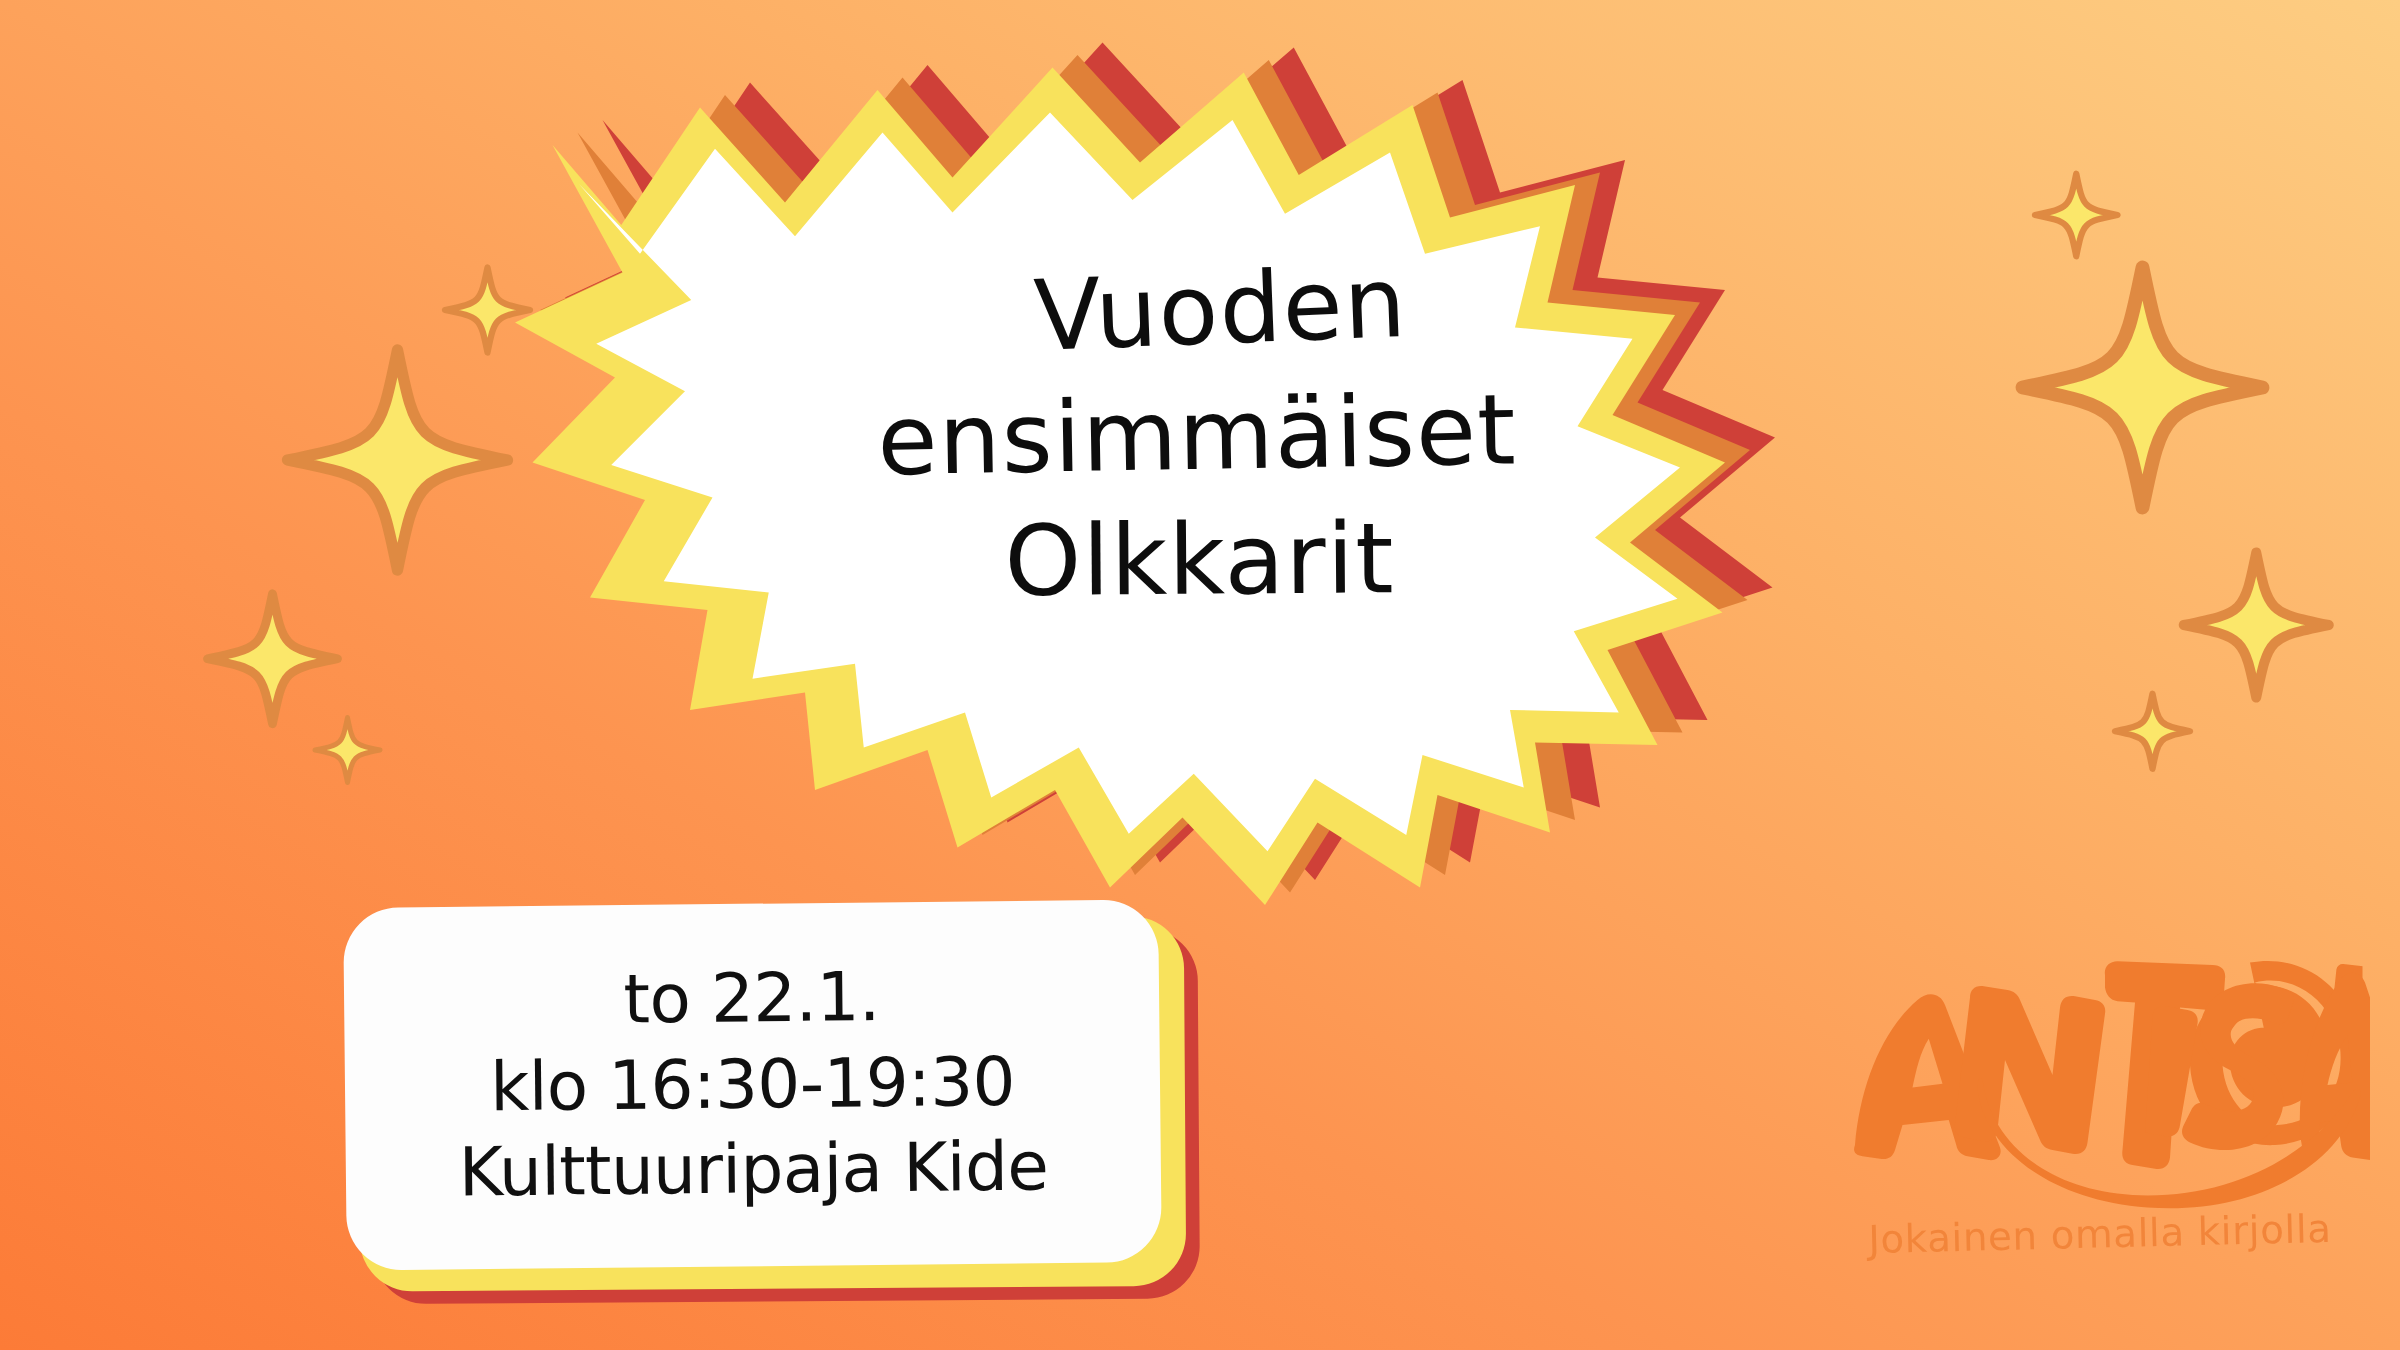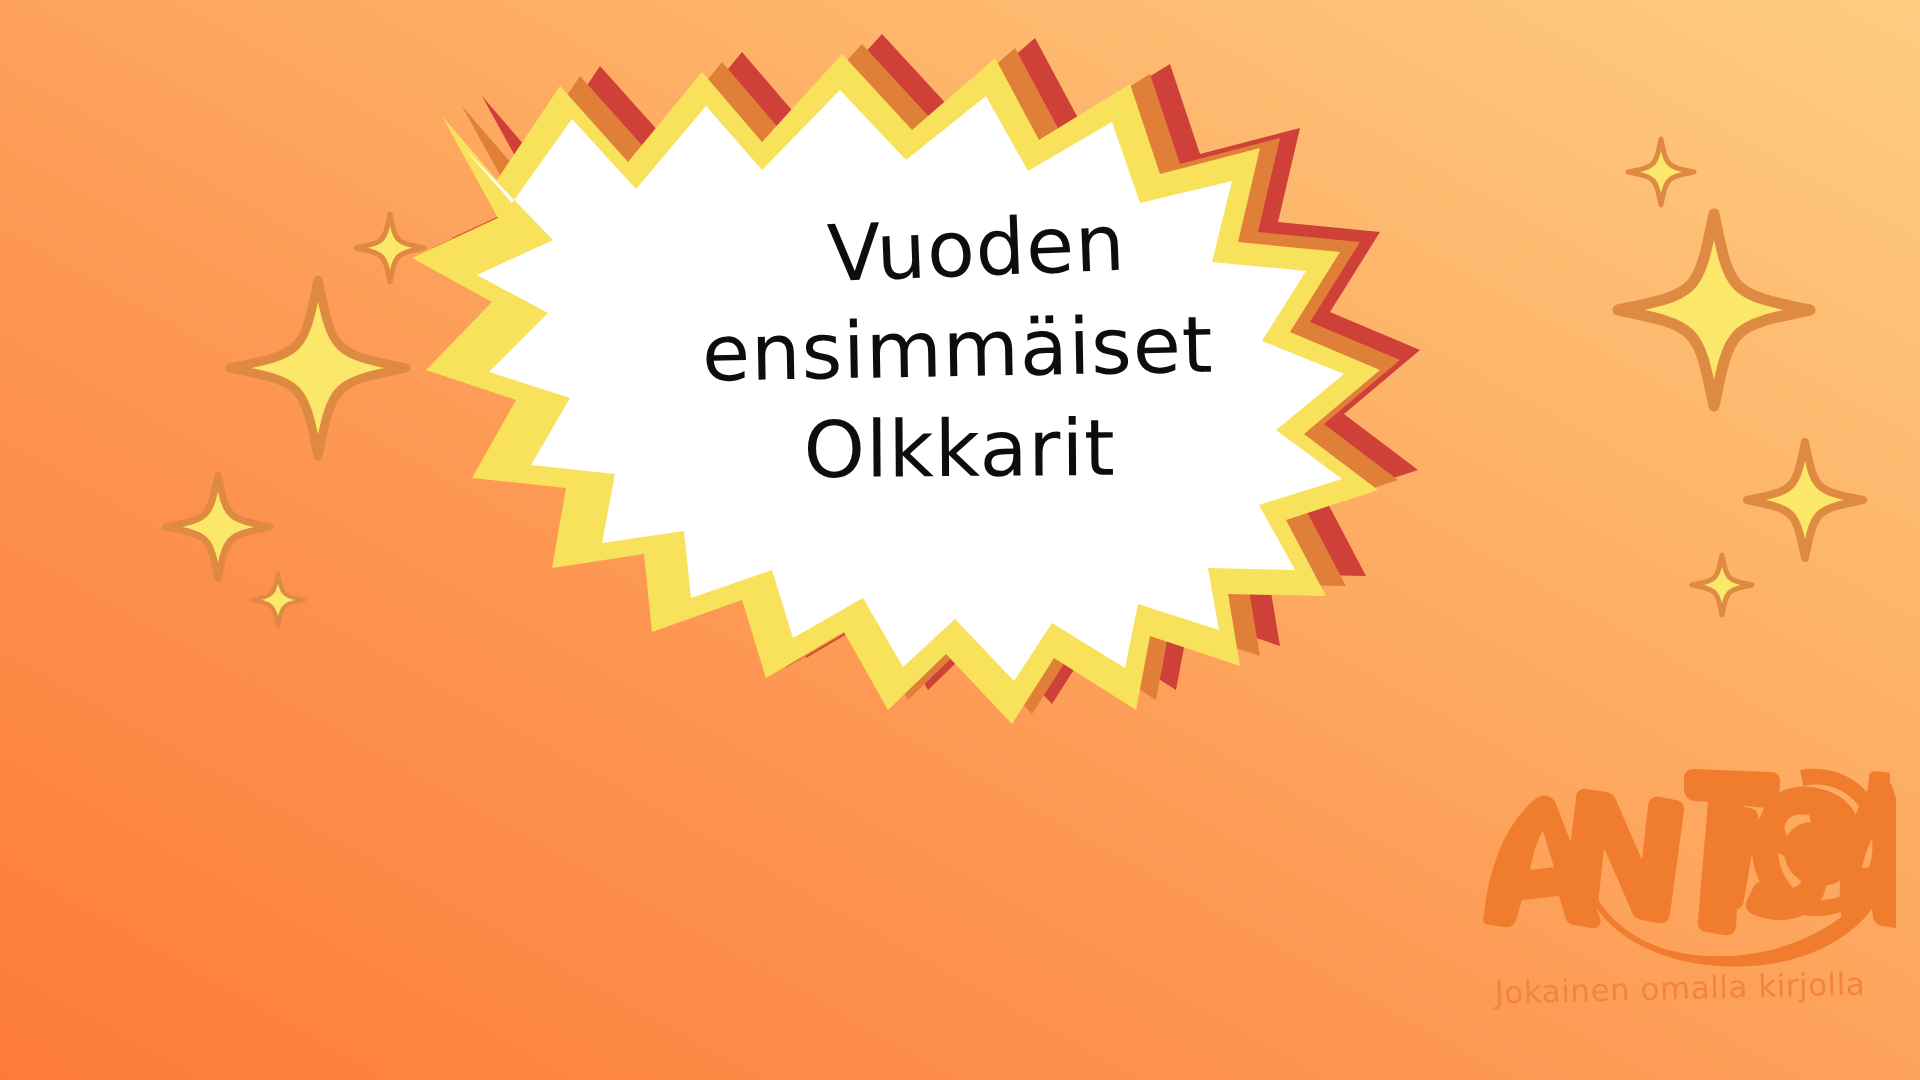--- a/index.html
+++ b/index.html
@@ -107,20 +107,29 @@
 
     <polygon fill="#ffffff" points="463,147 512,203 572,119 636,189 706,106 762,170 840,90 906,160 986,96 1028,171 1112,122 1140,203 1232,181 1212,262 1306,271 1262,341 1344,374 1276,430 1342,479 1259,505 1295,570 1208,568 1219,630 1138,604 1125,668 1052,623 1014,681 955,619 903,667 863,598 793,638 772,570 691,598 684,531 602,543 615,474 531,465 570,398 489,372 548,313 477,275 553,240 463,147"></polygon>
   </svg>
 
   <div class="burst-text">
     <div class="burst-line bl1">Vuoden</div>
     <div class="burst-line bl2">ensimmäiset</div>
     <div class="burst-line bl3">Olkkarit</div>
   </div>
 
+  <div class="infocard">
+    <div class="card-shadow-red"></div>
+    <div class="card-shadow-yellow"></div>
+    <div class="card-face">
+      <div class="card-line">to 22.1.</div>
+      <div class="card-line">klo 16:30-19:30</div>
+      <div class="card-line">Kulttuuripaja Kide</div>
+    </div>
+  </div>
 
   <div class="logo-wrap">
     <svg width="420" height="230" viewBox="0 0 420 230">
       <g fill="#f07c2e">
 
         <path d="M14,168 C18,120 36,76 64,52 C72,45 82,46 86,56 L130,170 C132,176 128,181 121,180 L104,177 C99,176 96,173 95,168 L89,148 L52,152 L46,172 C44,178 40,180 34,179 L20,177 C14,176 12,173 14,168 Z
                  M60,122 L84,119 L73,83 C66,94 63,108 60,122 Z"></path>
 
         <path d="M106,50 C106,44 110,40 117,41 L136,44 C141,45 144,47 146,52 L172,112 L178,58 C179,51 183,48 190,49 L206,52 C212,53 215,57 214,63 L200,166 C199,173 195,176 188,175 L172,172 C167,171 164,169 162,164 L134,100 L128,156 C127,163 123,166 116,165 L102,162 C96,161 93,157 94,151 Z"></path>
 

